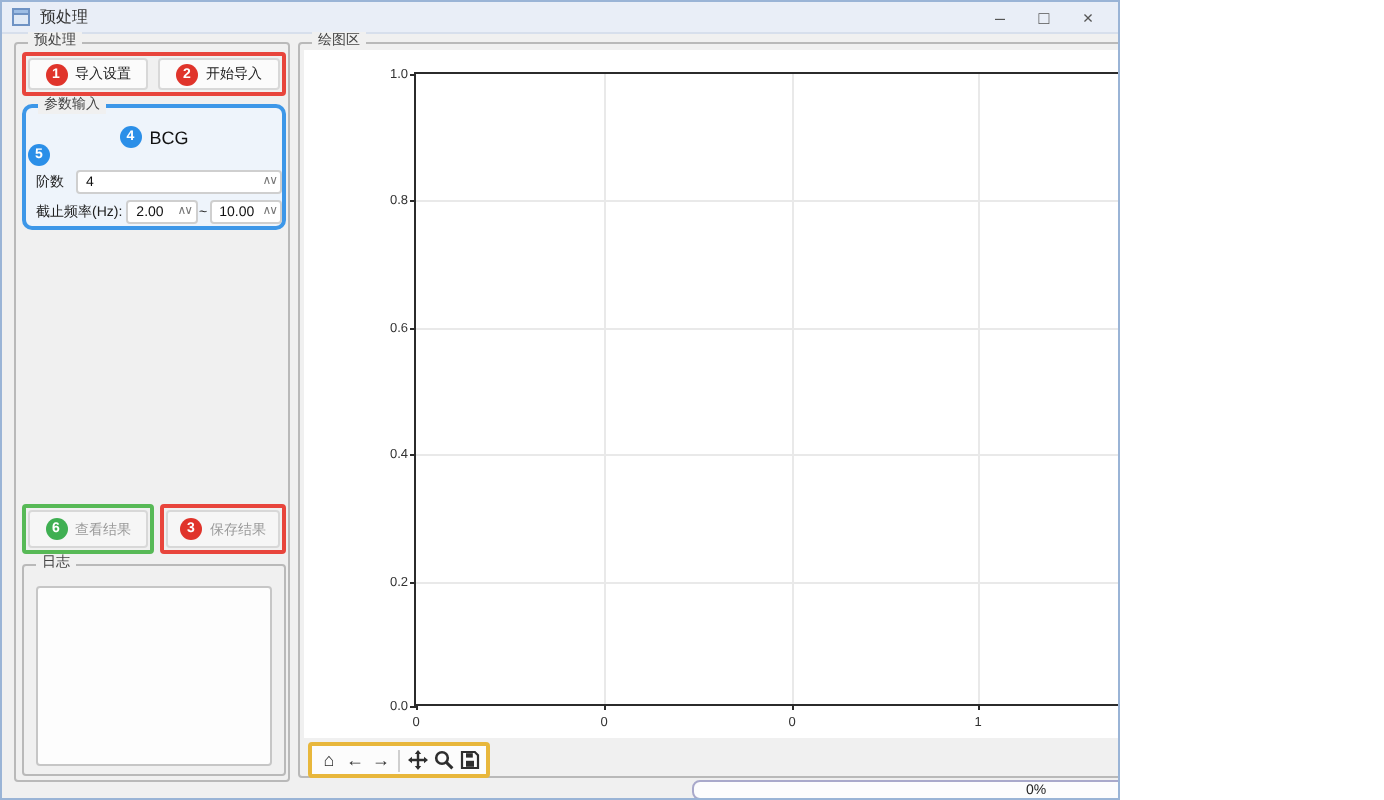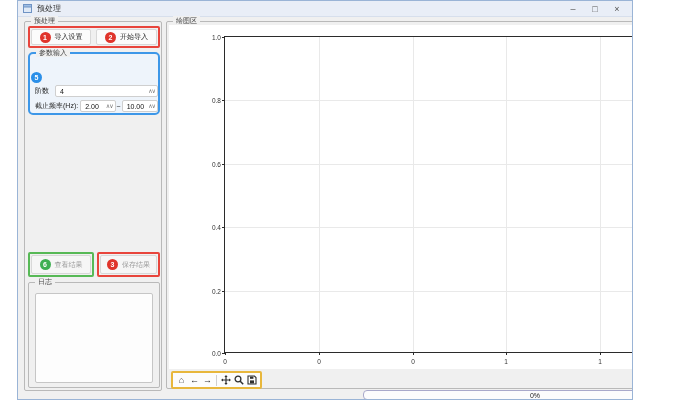--- a/index.html
+++ b/index.html
@@ -1,17 +1,17 @@
 <!DOCTYPE html>
 <html><head>
 <meta charset="utf-8">
 <style>
   * { margin:0; padding:0; box-sizing:border-box; }
   html,body { width:692px; height:400px; font-family:"Liberation Sans","DejaVu Sans",sans-serif; }
-  .window { position:relative; width:616px; height:400px; background:#f0f0f0; border:1px solid #9ab4d6; overflow:hidden;margin-left:17px; }
+  .window { position:relative; width:560px; height:400px; background:#f0f0f0; border:1px solid #9ab4d6; overflow:hidden; }
 
   
   .titlebar { position:absolute; left:0; top:0; width:100%; height:16px; background:#e9eef7; border-bottom:1px solid #d7dfec; display:flex; align-items:center; }
   .titlebar .appicon { width:9px; height:9px; margin:0 5px 0 5px; }
   .titlebar .title { font-size:8px; color:#333; }
   .win-controls { position:absolute; right:4px; top:0; height:16px; display:flex; }
   .win-controls span { width:22px; height:16px; font-size:9px; color:#555; display:flex; align-items:center; justify-content:center; cursor:default; }
 
   
   .groupbox { position:absolute; border:1px solid #b9b9b9; border-radius:2px; }
@@ -89,20 +89,24 @@
       <span>导入设置</span>
     </div>
     <div class="btn" style="position:absolute; left:71px; top:7px; width:61px; height:16px;">
       <span class="badge red">2</span>
       <span>开始导入</span>
     </div>
 
     <div class="ann-rect blue-box" style="left:3px; top:30px; width:132px; height:63px;">
       <span class="gb-label" style="background:#f0f0f0;">参数输入</span>
 
+      <div style="position:absolute; left:0; top:9px; width:100%; display:flex; align-items:center; justify-content:center; gap:4px;">
+        <span class="badge blue">4</span>
+        <span style="font-size:9px; color:#111;">BCG</span>
+      </div>
 
       <span class="badge blue" style="position:absolute; left:1px; top:18px;">5</span>
 
       <div class="fieldrow" style="left:5px; top:31px; width:123px;">
         <span>阶数</span>
         <div class="spinbox" style="margin-left:6px; flex:1;">
           <span>4</span>
           <span class="spin-arrows">∧∨</span>
         </div>
       </div>

